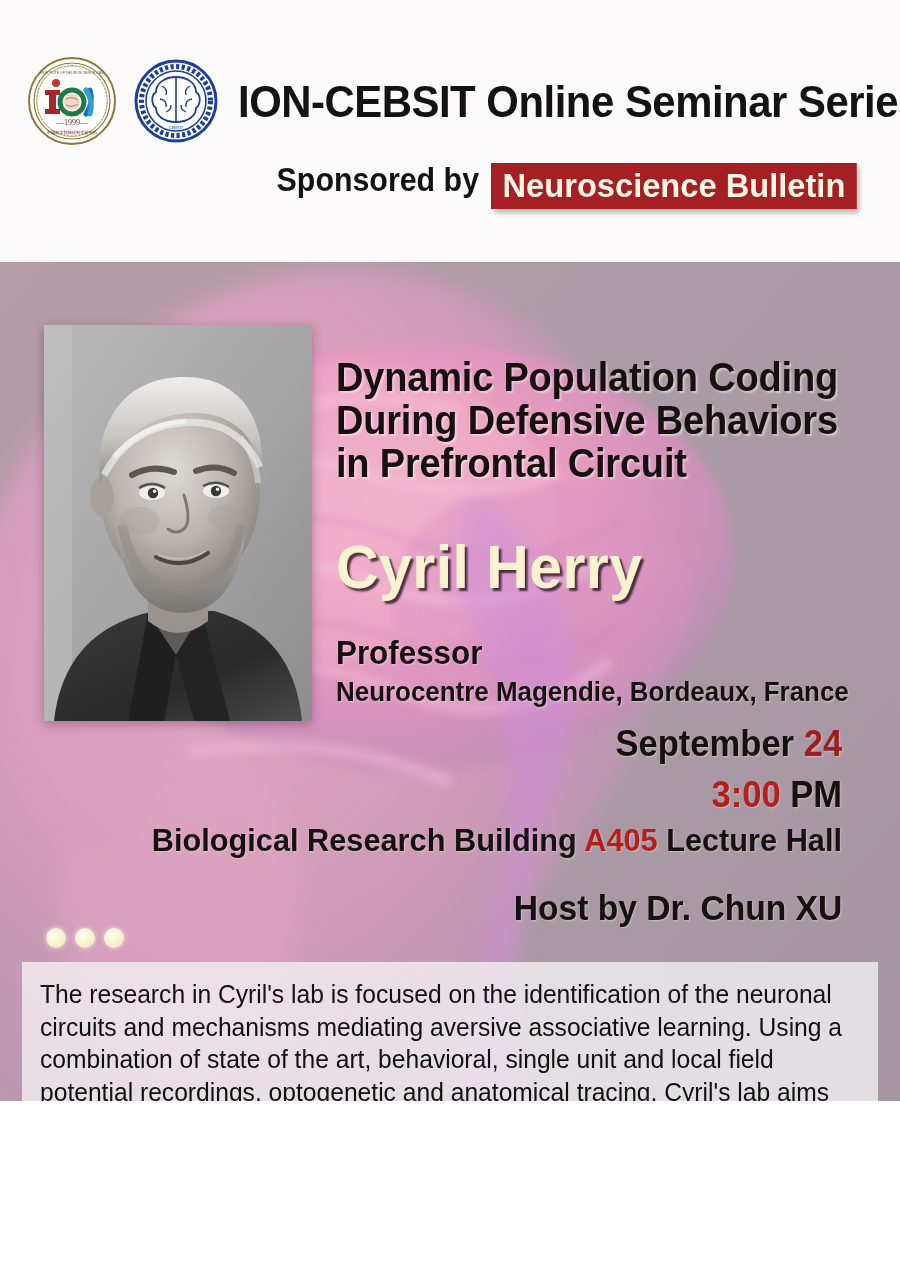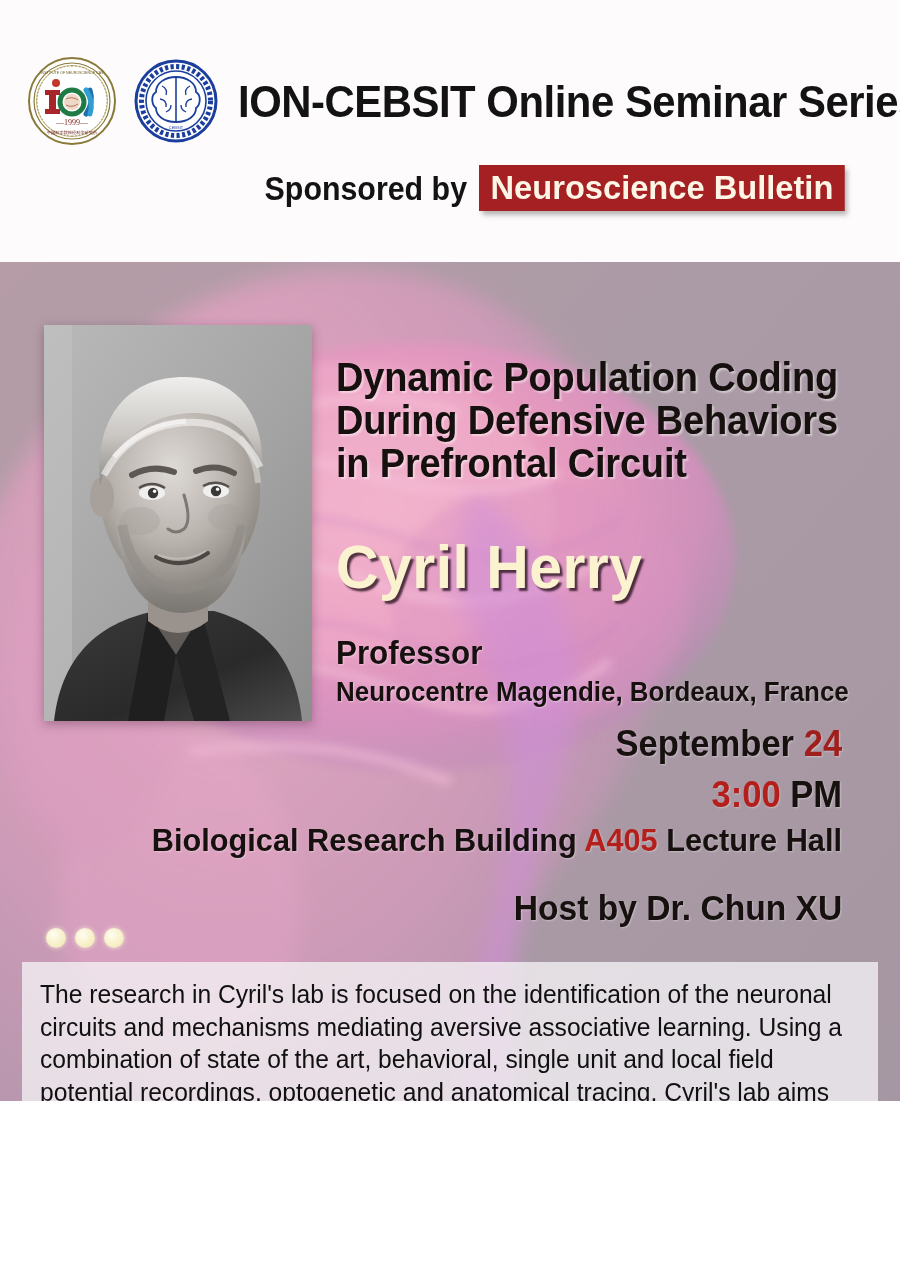--- a/index.html
+++ b/index.html
@@ -53,23 +53,23 @@
     letter-spacing: -0.5px;
     color: #131313;
     white-space: nowrap;
     transform: scaleX(0.93);
     transform-origin: left center;
     line-height: 1;
   }
 
   .sponsor-row {
     position: absolute;
-    right: 40px; top: 163px;
+    right: 28px; top: 163px;
     display: flex;
-    align-items: center;
+    align-items: flex-start;
     height: 50px;
   }
   .sponsor-label {
     font-family: "Liberation Sans Narrow", "Liberation Sans", sans-serif;
     font-size: 33px;
     font-weight: bold;
     color: #131313;
     white-space: nowrap;
     transform: scaleX(0.92);
     transform-origin: right center;

